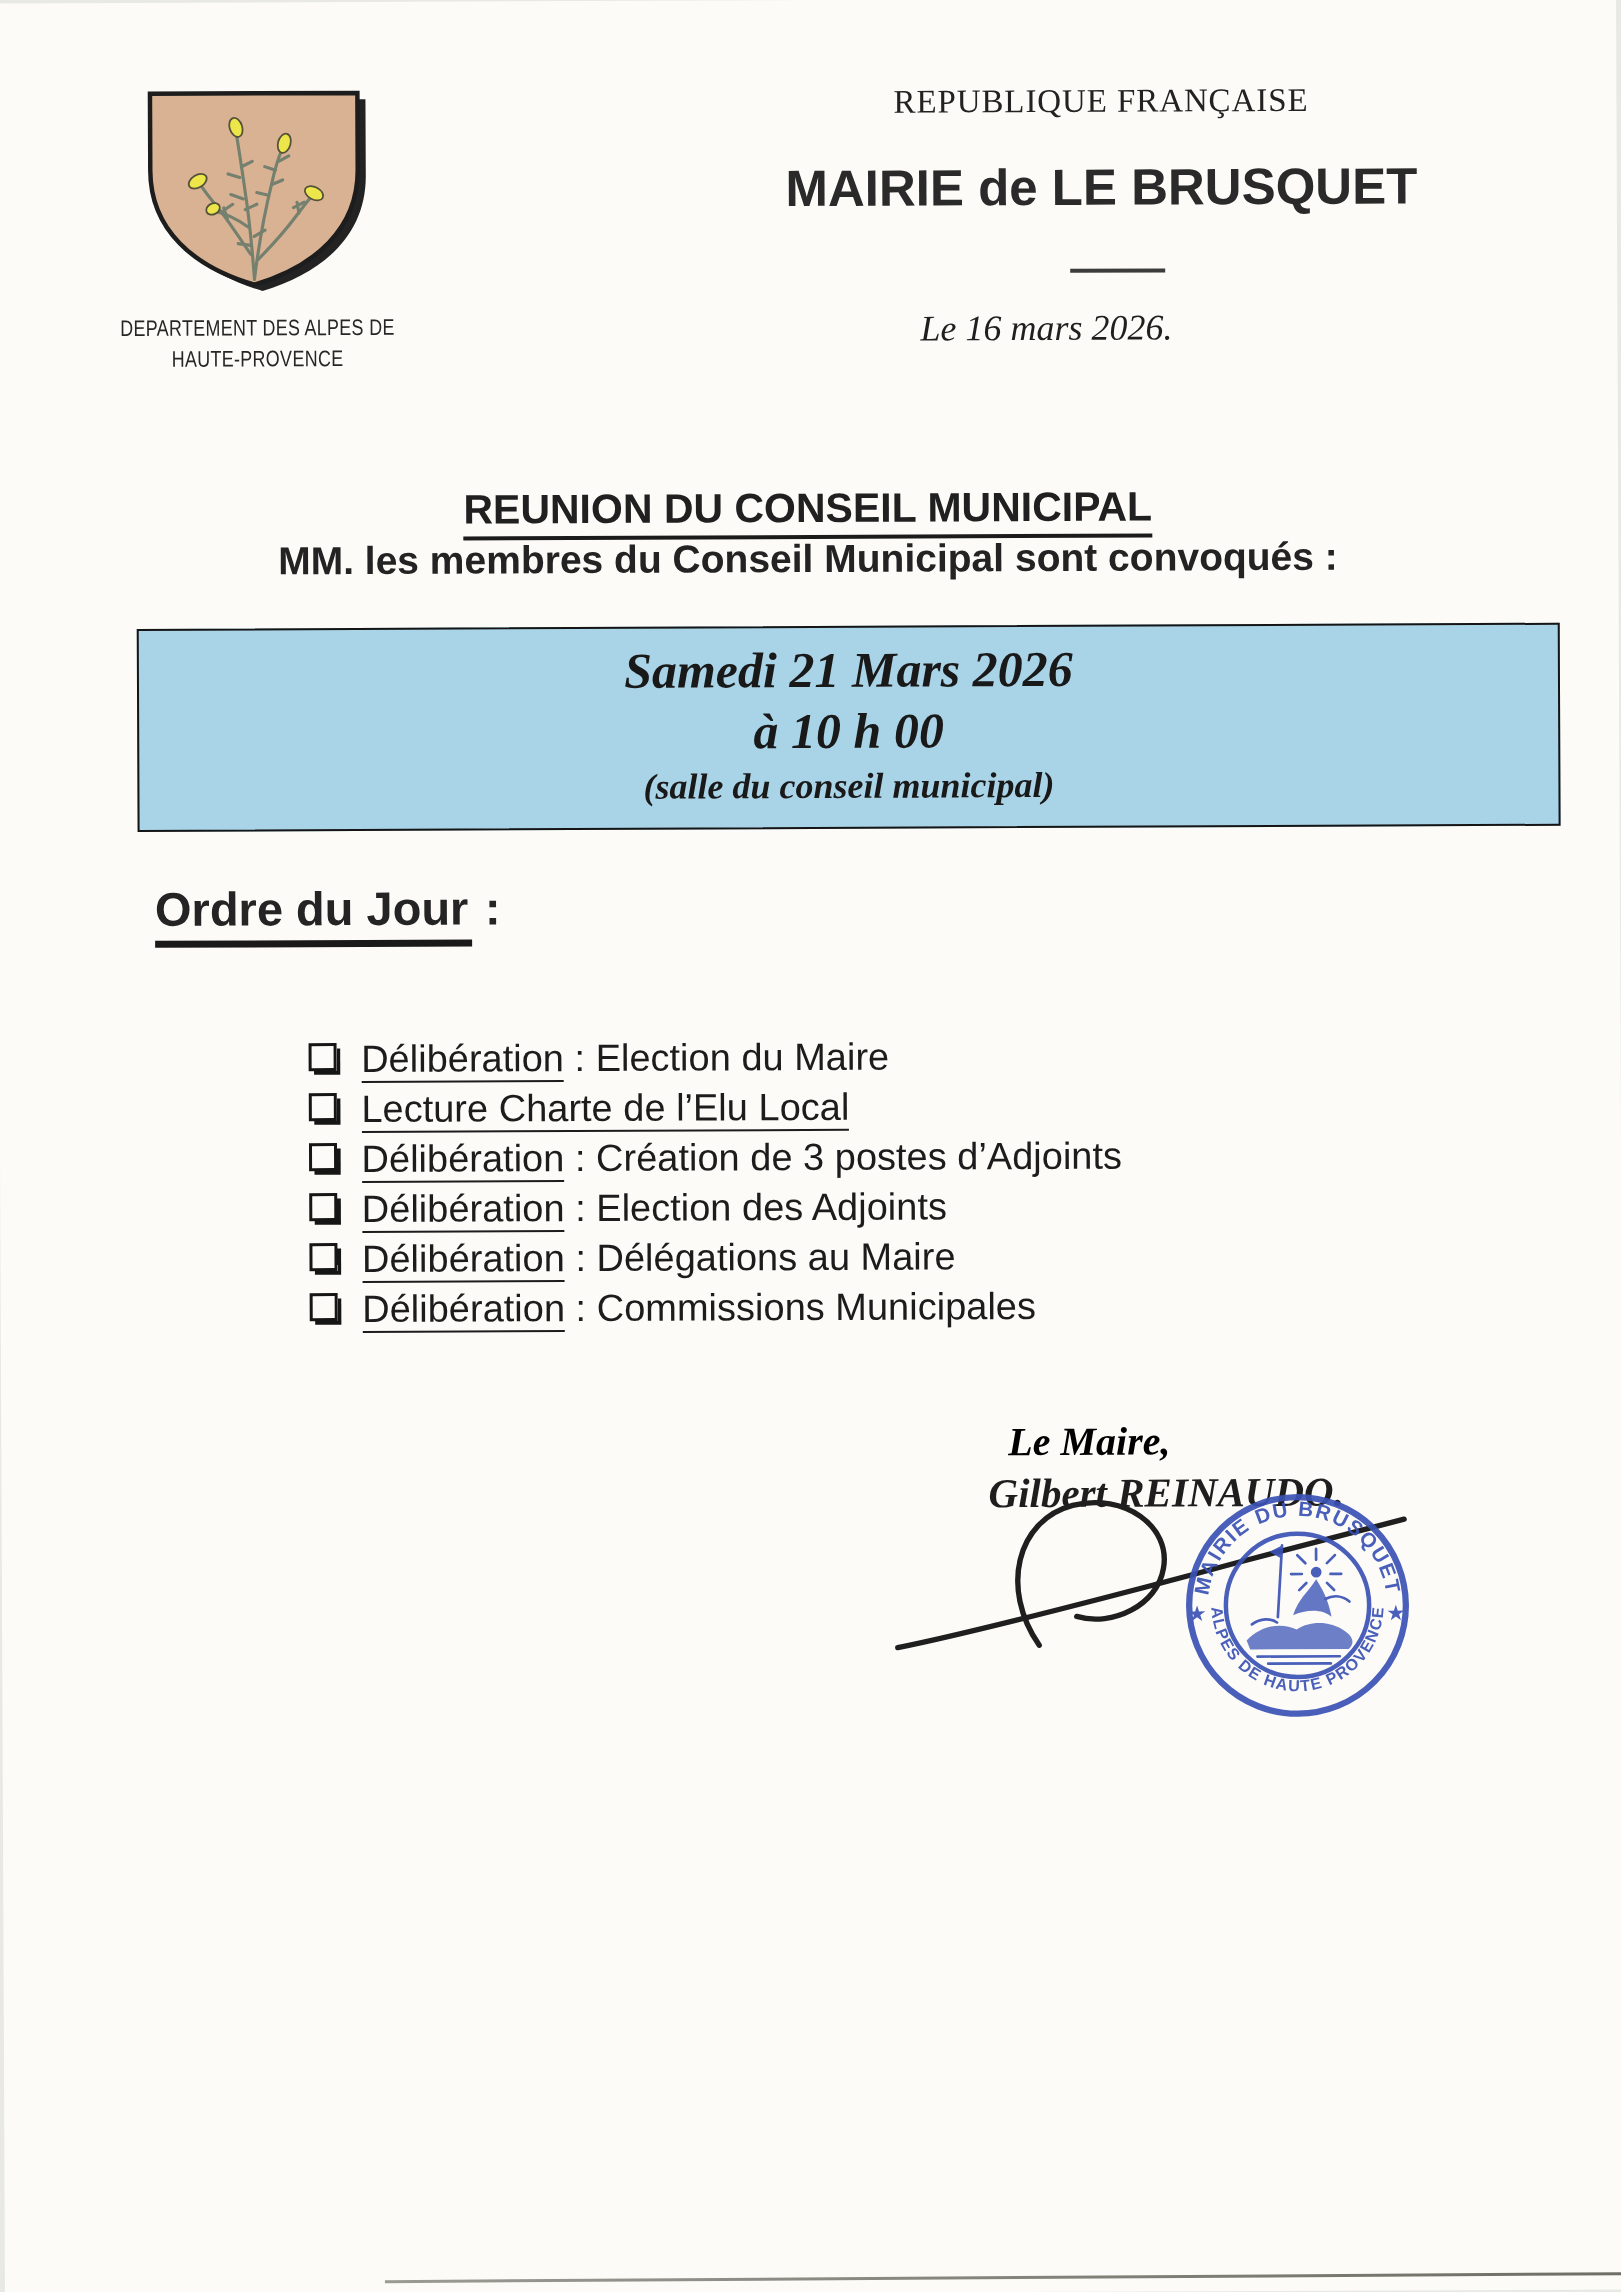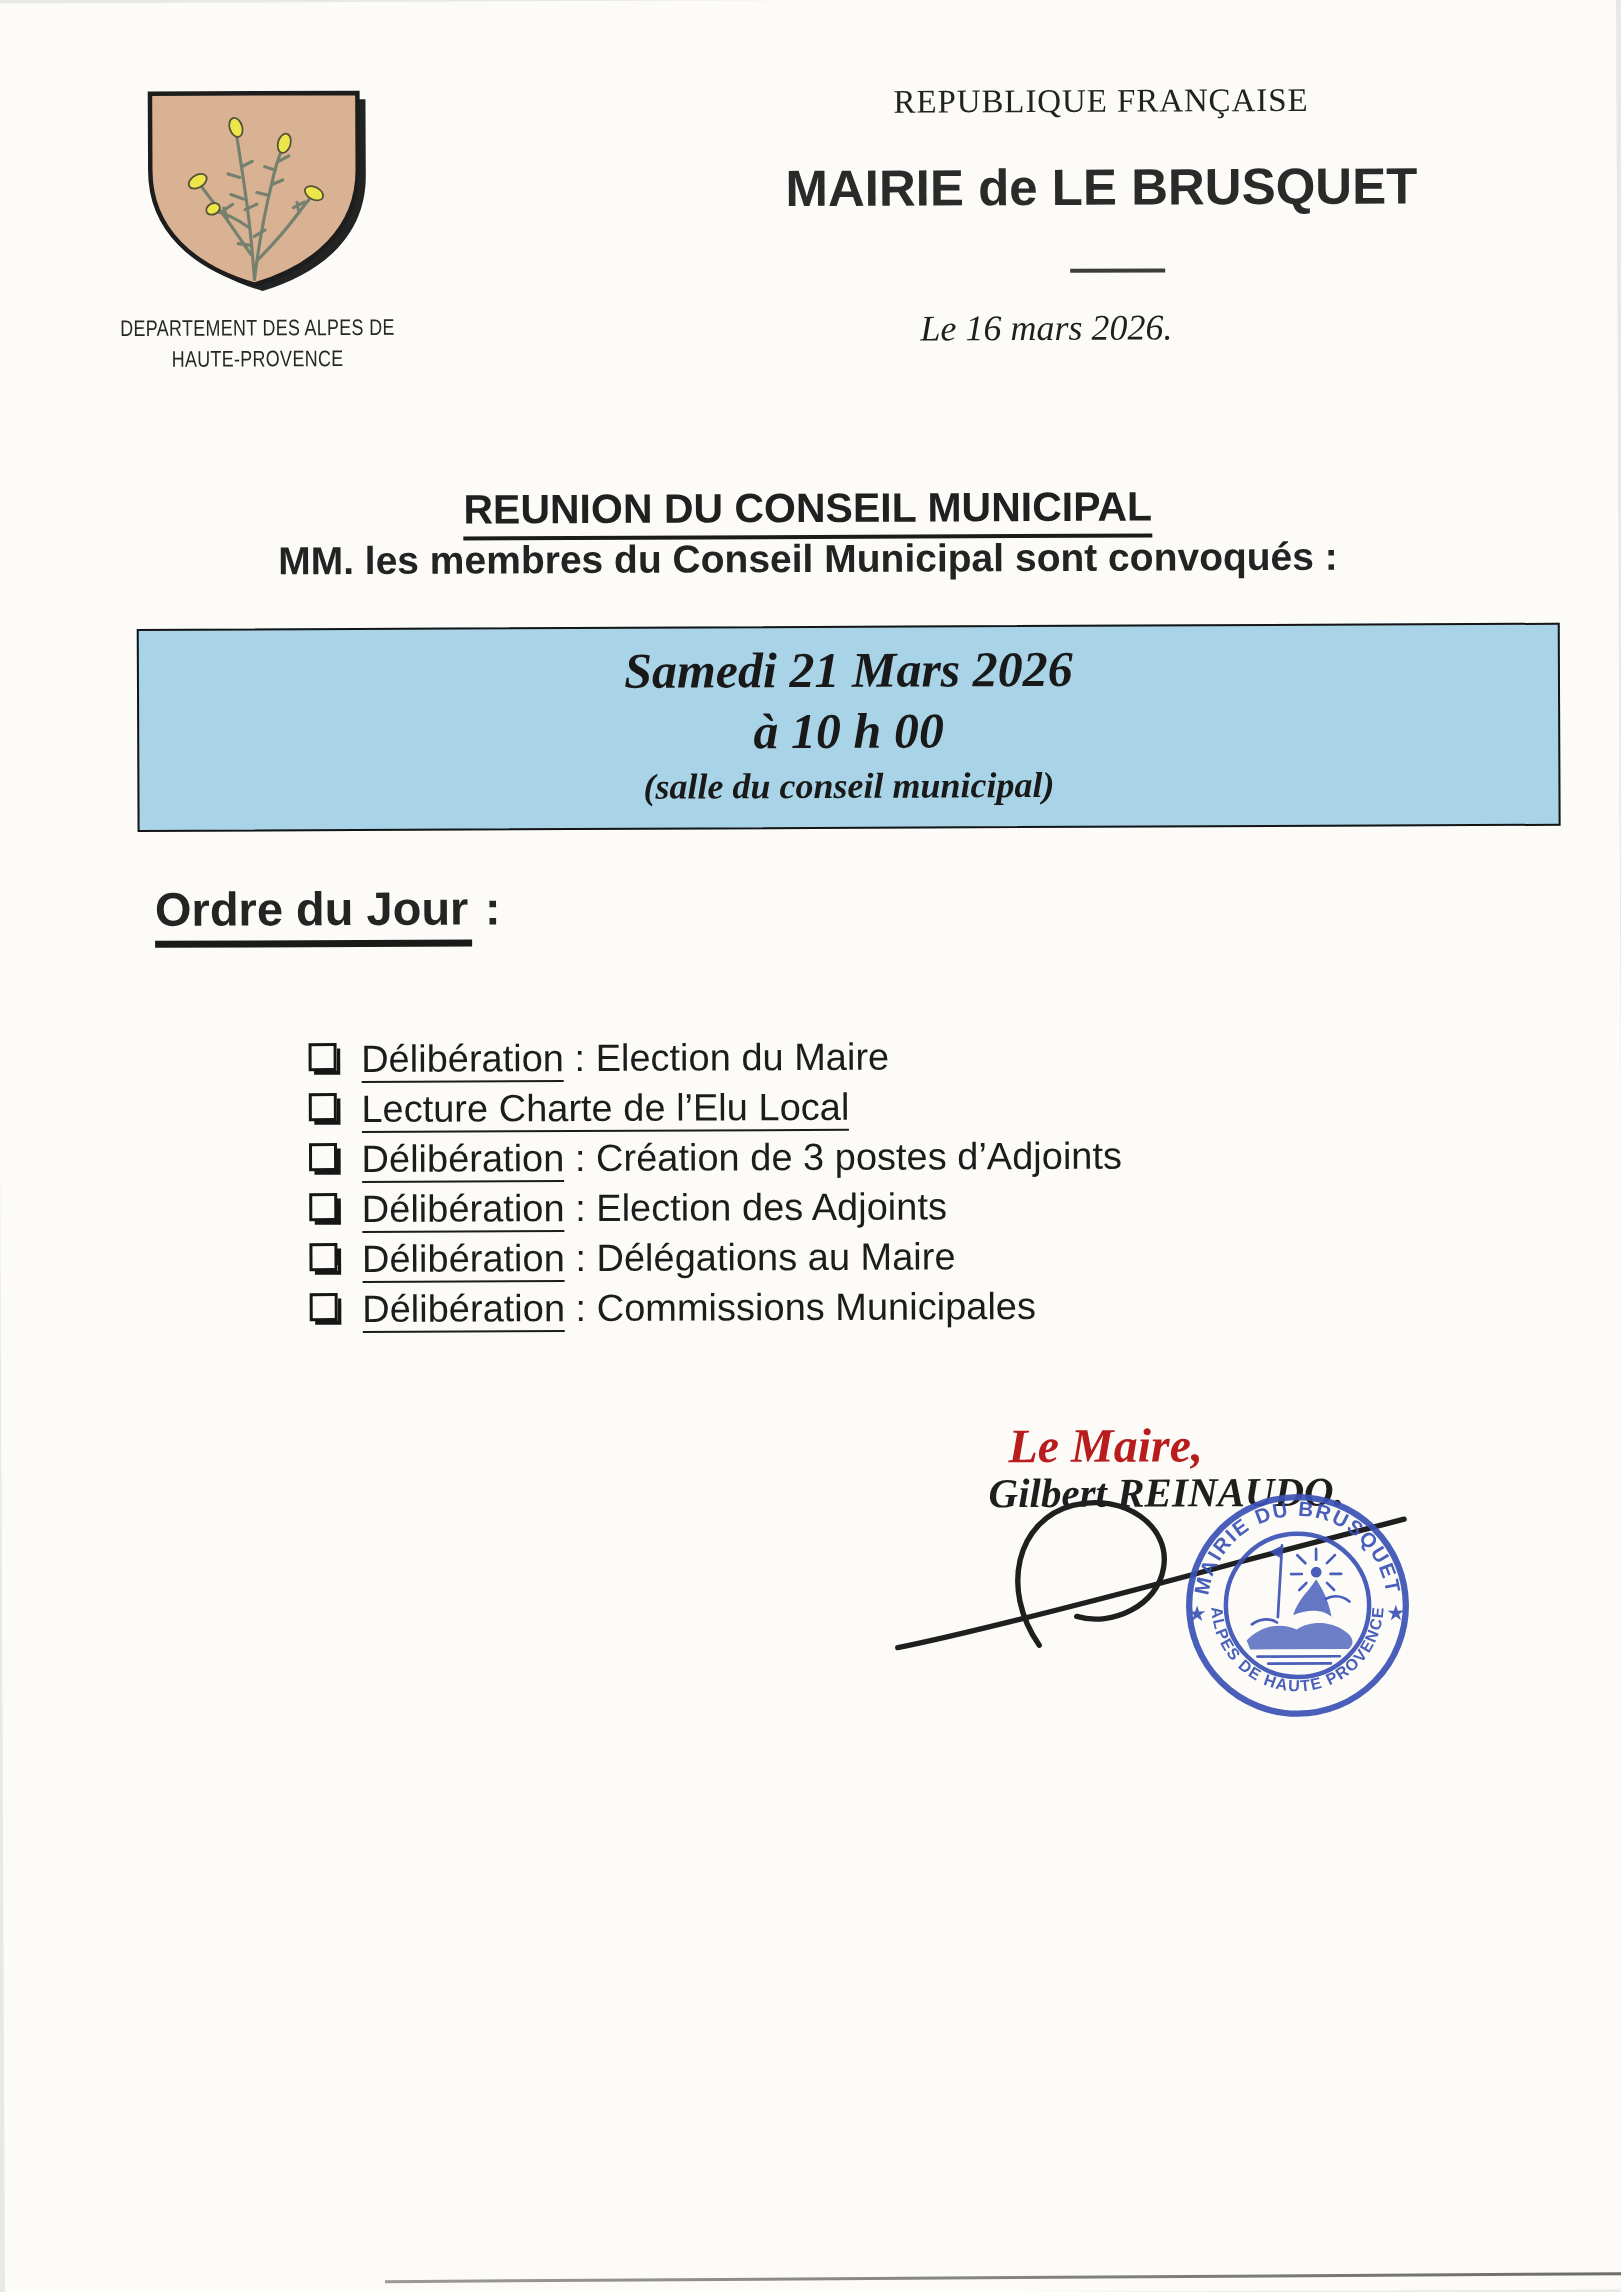--- a/index.html
+++ b/index.html
@@ -39,21 +39,21 @@
   .agenda-head { position:absolute; left:156px; top:879px; font-size:47px; font-weight:bold; color:#242424; }
   .agenda-head .u { display:inline-block; border-bottom:7.2px solid #1a1a1a; padding:0 3.6px 3.6px 0; }
   .agenda { position:absolute; left:309px; top:1032px; }
   .agenda-item { display:flex; align-items:center; height:50px; font-size:38px; color:#1c1c1c; white-space:nowrap; }
   .cbx { flex:none; width:21.5px; height:21.5px; border:3.6px solid #161616; background:transparent;
          box-shadow:4.5px 4.5px 0 -0.9px #161616; margin-right:25px; margin-top:-3.6px; }
   .agenda-item .u { border-bottom:2.7px solid #1c1c1c; padding-bottom:1.8px; }
 
   
   .sig-role { position:absolute; left:1007px; top:1419px; font-family:"Liberation Serif", serif;
-              font-style:italic; font-weight:bold; font-size:48px; color:#b91c1c;text-align:right; }
+              font-style:italic; font-weight:bold; font-size:40px; color:#000000;text-align:right; }
   .sig-name { position:absolute; left:987px; top:1470px; font-family:"Liberation Serif", serif;
               font-style:italic; font-weight:bold; font-size:41px; color:#1e1e1e; }
   .ink { position:absolute; left:0; top:0; pointer-events:none; }
   .stamp { position:absolute; left:1180px; top:1492px; opacity:0.92; }
 
   
   .scan-line { position:absolute; left:380px; top:2277px; width:1241px; height:2.7px;
                background:linear-gradient(to right,#9a9a92,#6e6e66); transform:rotate(-0.12deg); }
 </style>
 </head>

